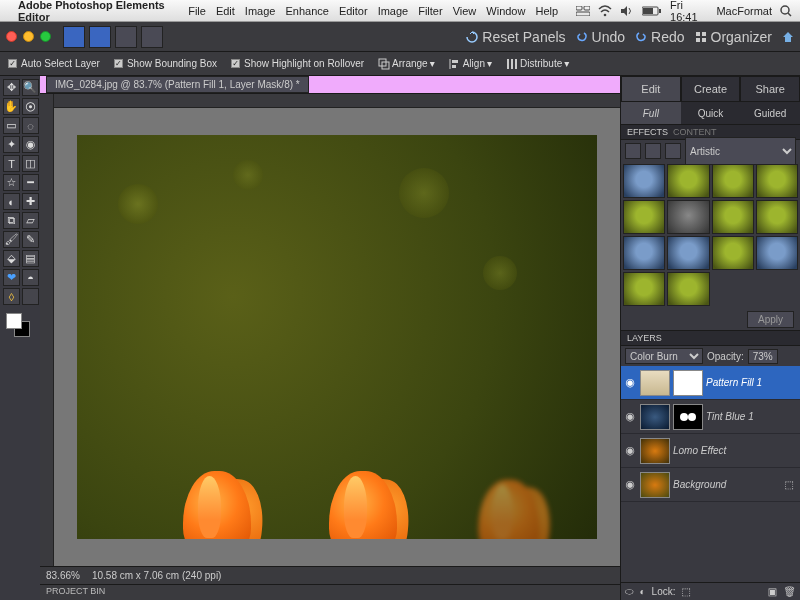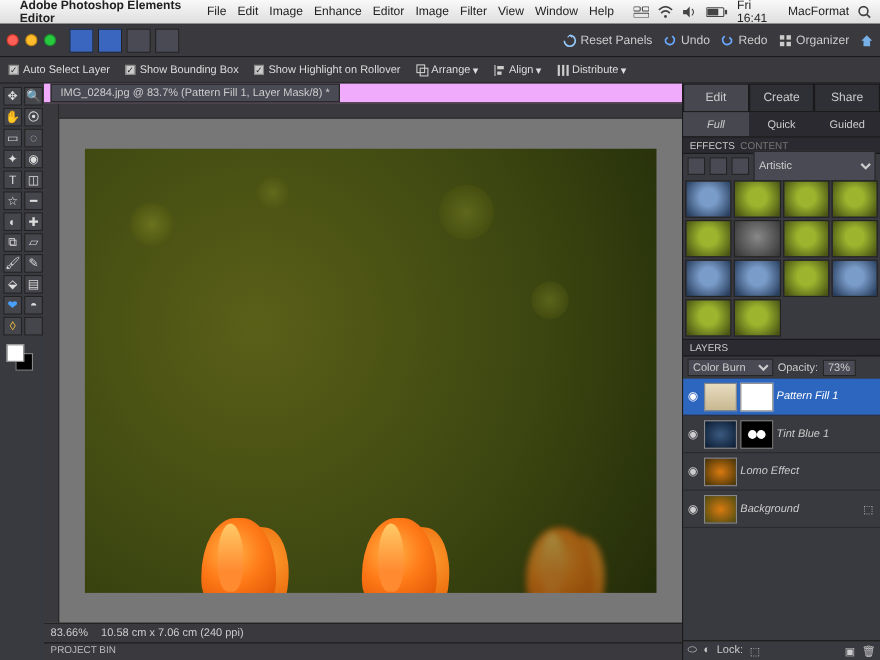--- a/index.html
+++ b/index.html
@@ -11,21 +11,21 @@
 .mac-mb .app-name { font-weight:bold; margin-right:10px; }
 .mac-mb .menu-it { margin-right:10px; cursor:default; }
 .mac-mb .spacer { flex:1; }
 .mac-mb .right-ic { margin-left:8px; display:flex; align-items:center; }
 .mac-mb svg { vertical-align:middle; }
 
 
 .app-shell { background:#2a2a2e; height:calc(100% - 22px); display:flex; flex-direction:column; }
 
 
-.tbar { height:30px; background:#3a3a3e; display:flex; align-items:center; padding:0 6px; border-bottom:1px solid #1a1a1a; font-size:11px; color:#ccc; }
+.tbar { height:30px; background:#3a3a3e; display:flex; align-items:center; padding:0 6px; border-bottom:1px solid #1a1a1a; font-size:14px; color:#ccc; }
 .tbar .traffic { display:flex; gap:6px; margin-right:10px; }
 .tbar .traffic span { width:11px; height:11px; border-radius:50%; display:block; }
 .t-red{background:#ff5f56;border:1px solid #d03a2a;} .t-yel{background:#ffbd2e;border:1px solid #c78b10;} .t-grn{background:#27c93f;border:1px solid #1a8e2d;}
 .tbar .ico { width:22px; height:22px; margin:0 2px; background:#4a4a55; border:1px solid #222; display:flex; align-items:center; justify-content:center; }
 .tbar .spacer{flex:1;}
 .tbar .rlab { margin-left:10px; display:flex; align-items:center; gap:4px; }
 .tbar .rlab svg { width:12px; height:12px; }
 
 
 .optbar { height:24px; background:#3a3a3e; border-bottom:1px solid #1a1a1a; display:flex; align-items:center; padding:0 8px; font-size:10px; color:#ddd; gap:14px; }
@@ -333,20 +333,23 @@
           <div class="thumb gr"></div>
           <div class="thumb"></div>
           <div class="thumb"></div>
         <div class="thumb bl"></div>
           <div class="thumb bl"></div>
           <div class="thumb"></div>
           <div class="thumb bl"></div>
         <div class="thumb"></div>
           <div class="thumb"></div>
       </div>
+      <div class="apply-row">
+          <span class="btn">Apply</span>
+        </div>
 
       <div class="panel-hdr">LAYERS</div>
       <div class="lay-top">
         <select><option>Color Burn</option></select>
         <span>Opacity:</span>
         <span class="opv">73%</span>
       </div>
       <div class="lay-list">
         <div class="lay-row sel">
           <span class="eye">◉</span>

